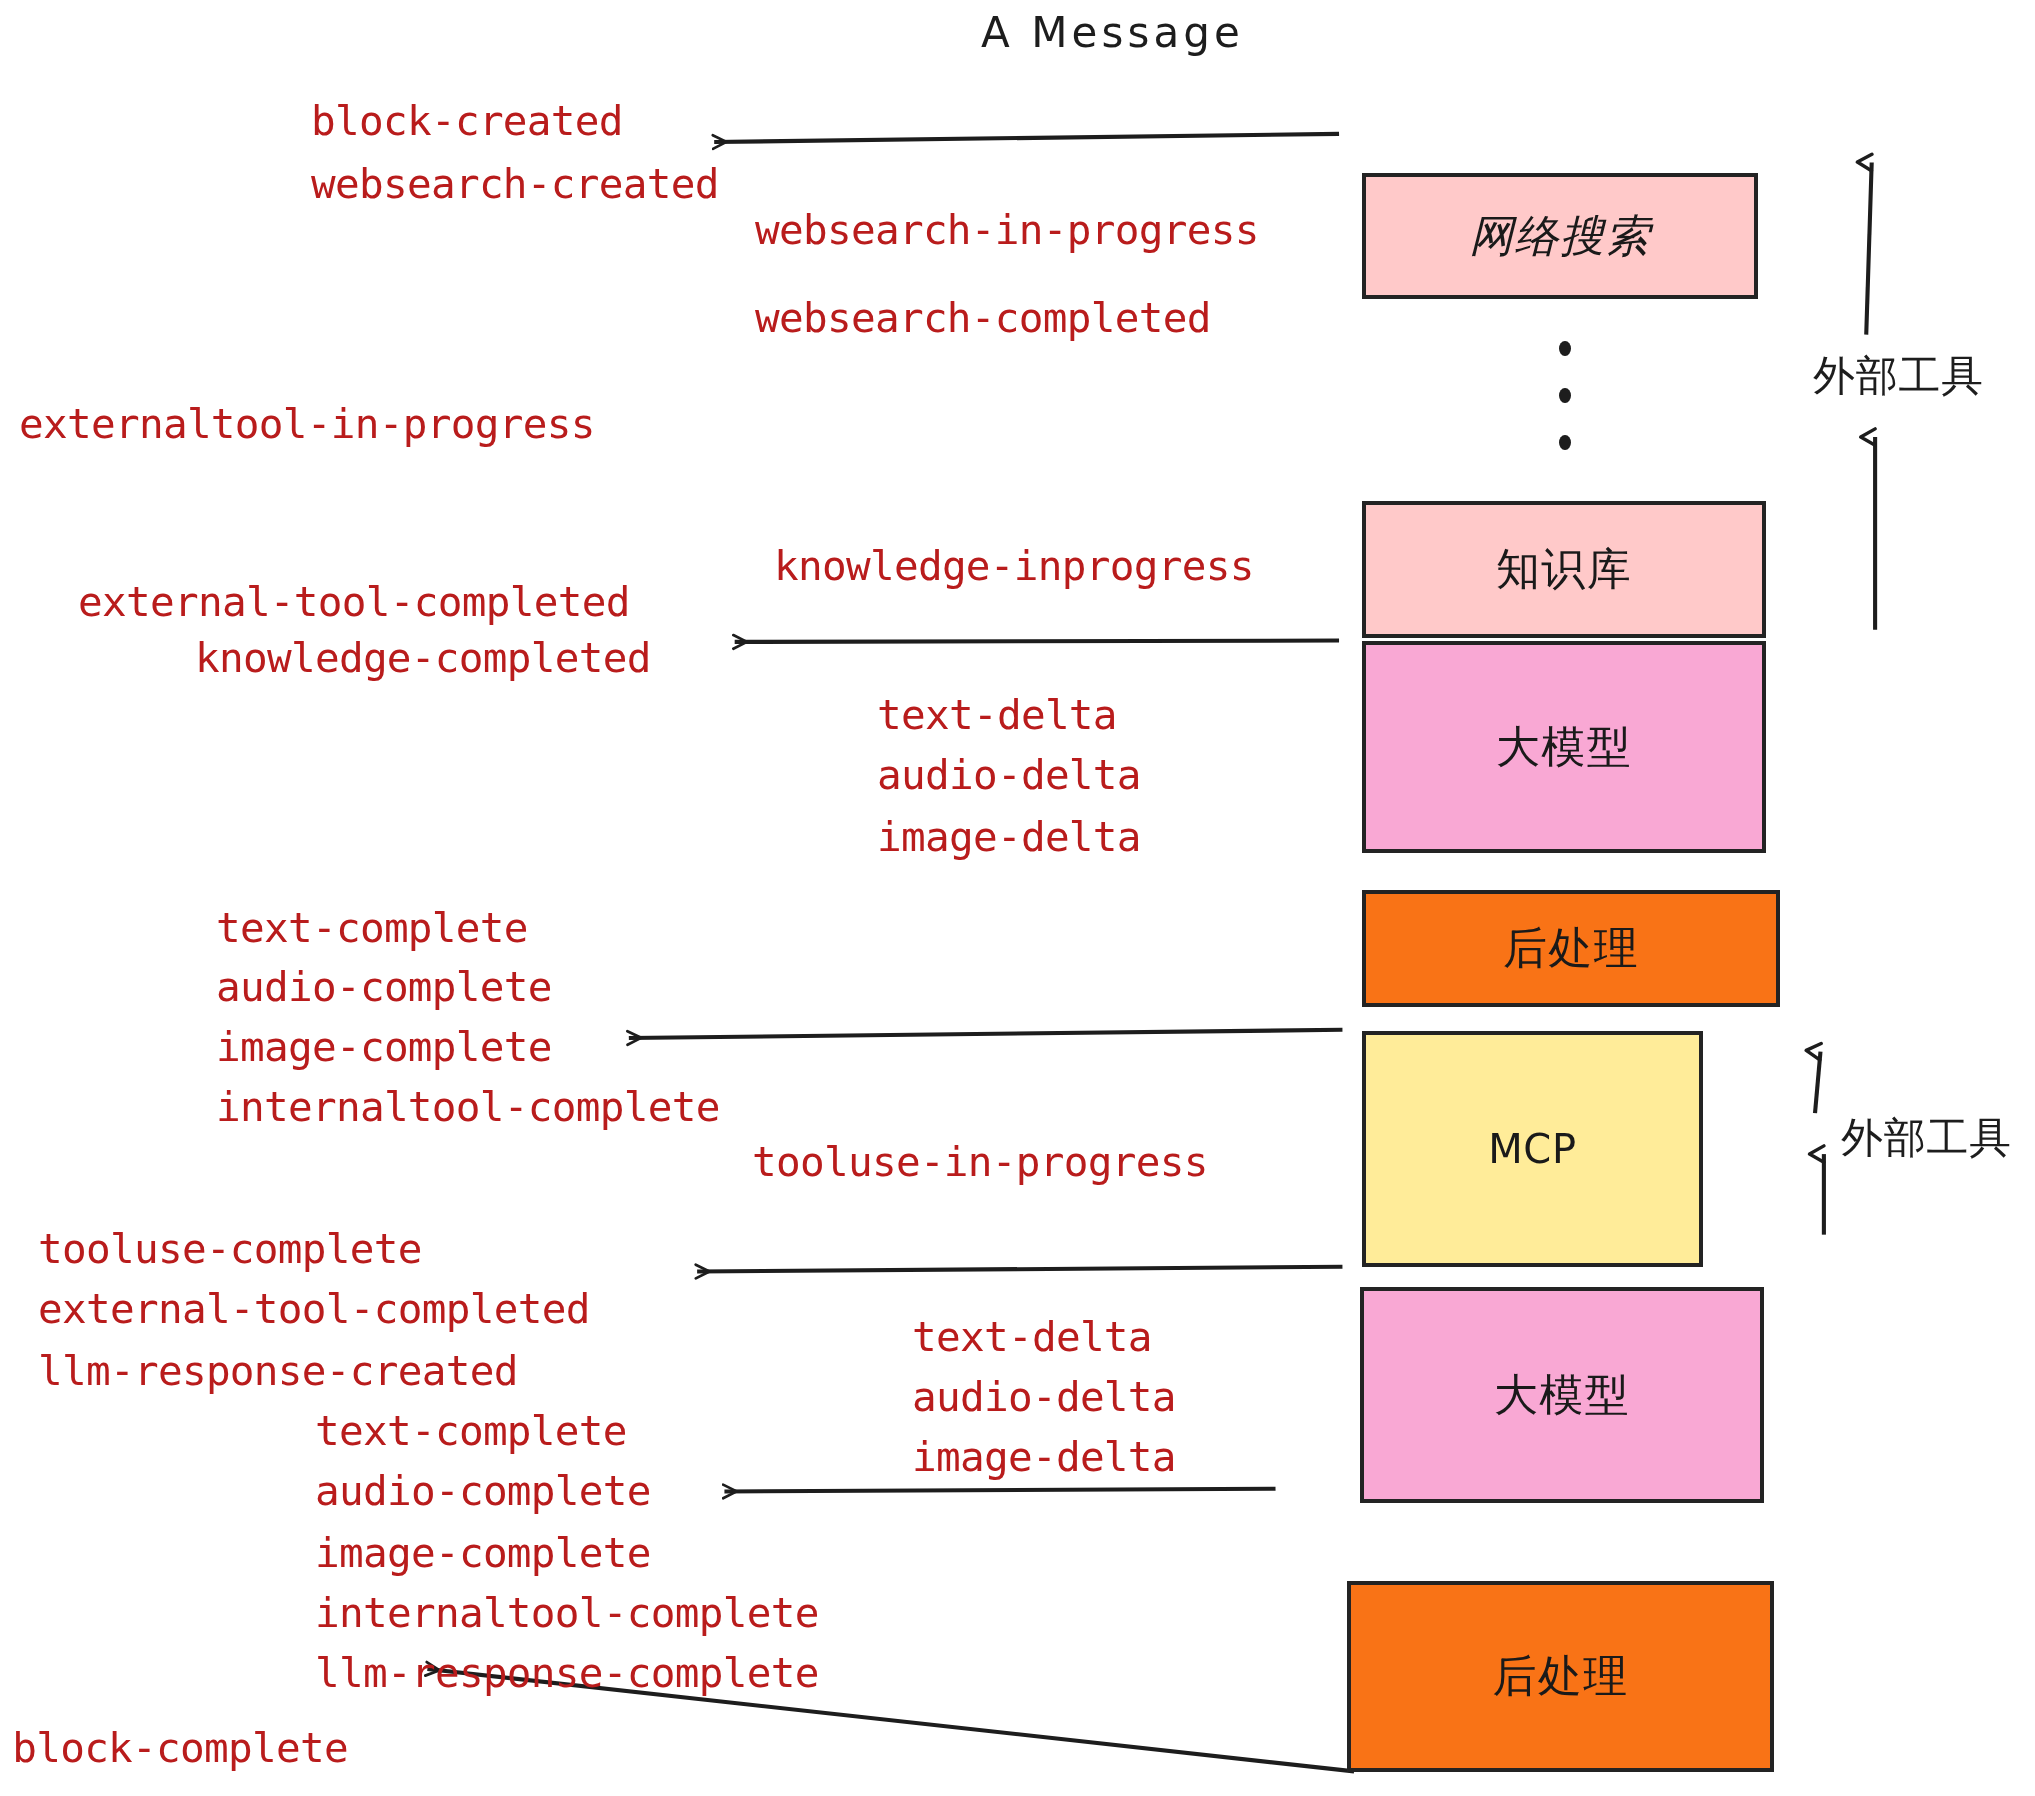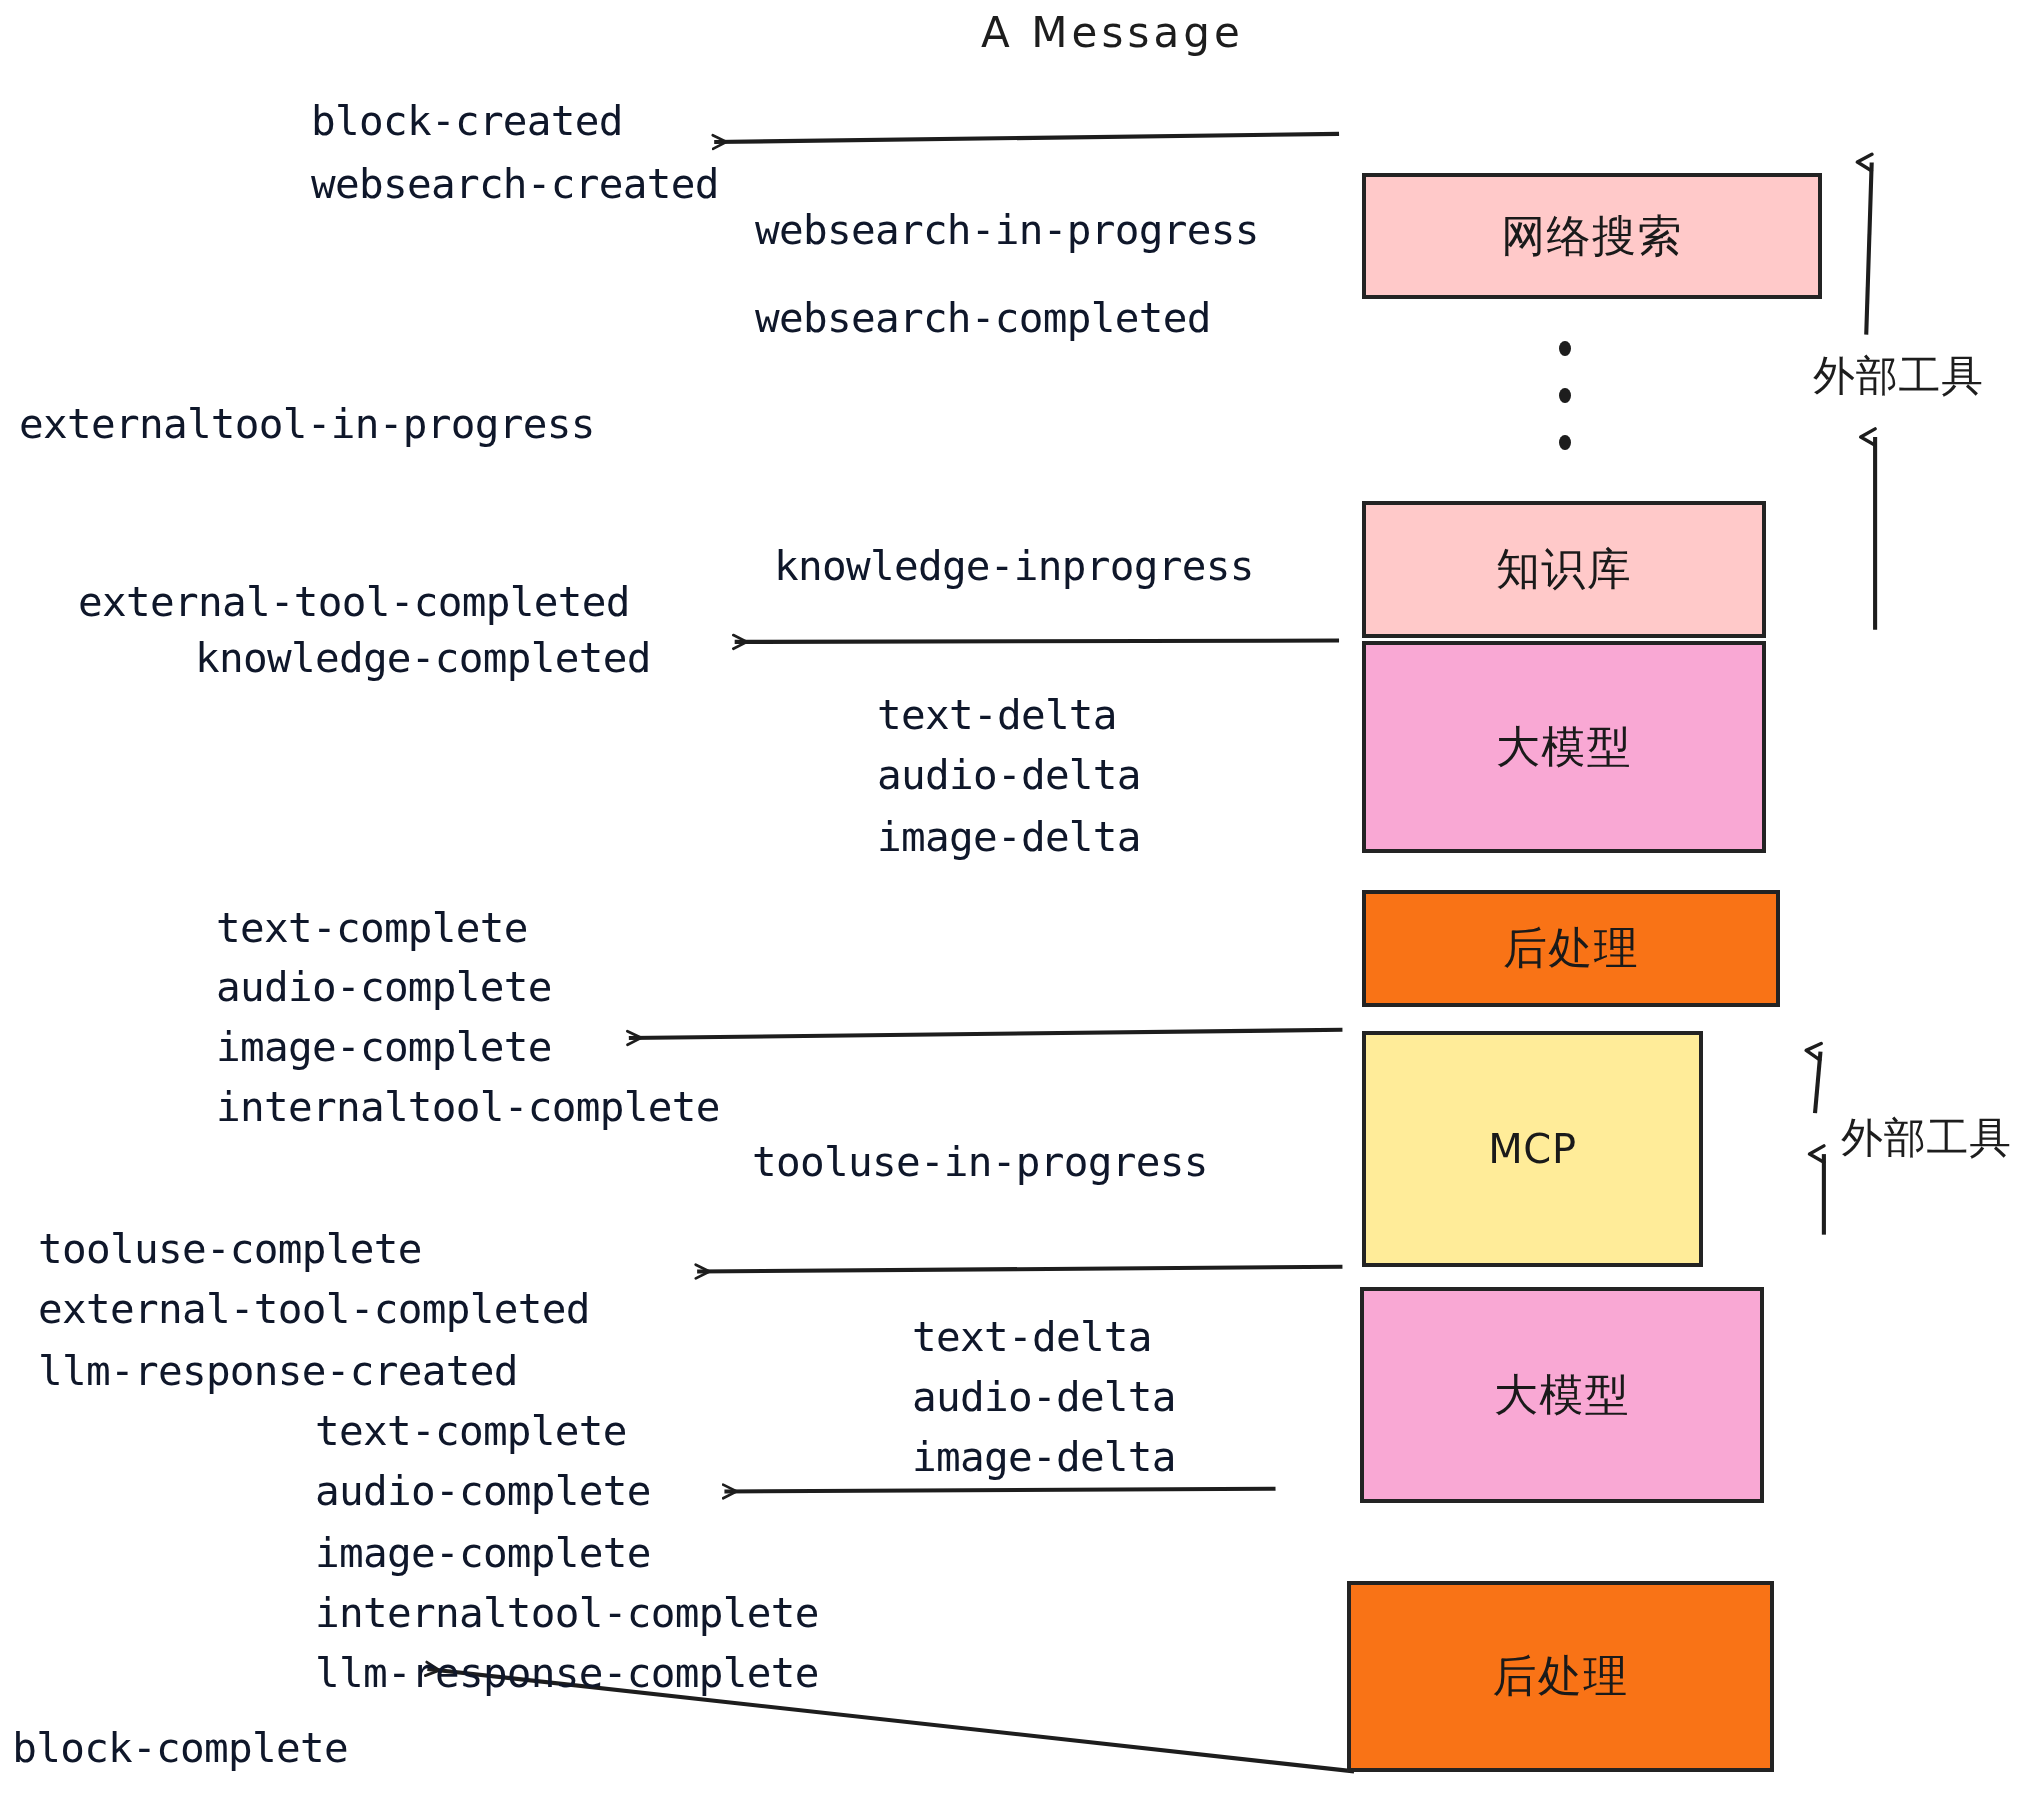--- a/index.html
+++ b/index.html
@@ -31,21 +31,21 @@
     color: #1d1d1d;
     white-space: nowrap;
   }
 
   
   .ev {
     position: absolute;
     font-family: "DejaVu Sans Mono", "Liberation Mono", monospace;
     font-size: 41px;
     line-height: 1;
-    color: #0f172a;
+    color: #b91c1c;
     white-space: nowrap;
     letter-spacing: -0.7px;
   }
 
   
   .node {
     position: absolute;
     box-sizing: border-box;
     border: 4.1px solid #232323;
     display: flex;
@@ -150,21 +150,21 @@
     </g>
 
     <g>
       <path d="M2652,1630 L2660,1540" fill="none" stroke="#1d1d1d" stroke-width="6" marker-end="url(#ahu)"></path>
     </g>
     <g>
       <path d="M2665,1690 L2665,1808" fill="none" stroke="#1d1d1d" stroke-width="6" marker-end="url(#ahu)" transform="rotate(180 2665 1749)"></path>
     </g>
   </svg>
 
-  <div class="node pink" style="left:1358px; top:173px; width:460px; height:126px;">网络搜索</div>
+  <div class="node pink" style="left:1358px; top:173px; width:396px; height:126px;font-style:italic;">网络搜索</div>
 
   <div class="dots" style="left:1554px; top:341px; width:13.7px; height:109px;">
     <i></i>
     <i></i>
     <i></i>
   </div>
 
   <div class="node pink" style="left:1358px; top:501px; width:404px; height:137px;">知识库</div>
 
   <div class="node green" style="left:1358px; top:641px; width:404px; height:212px;">大模型</div>

